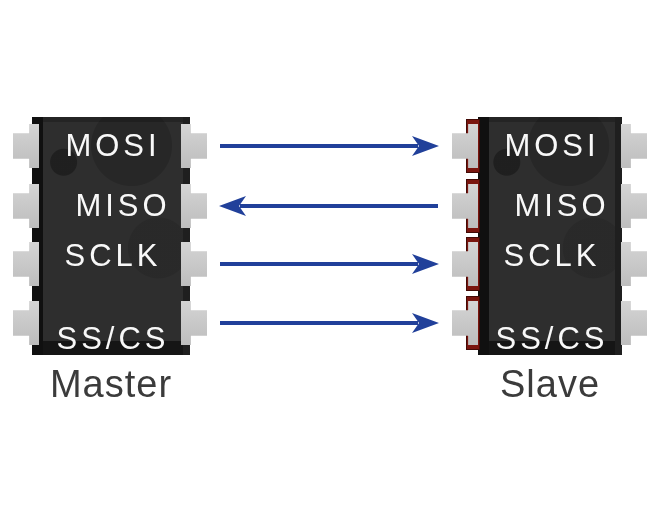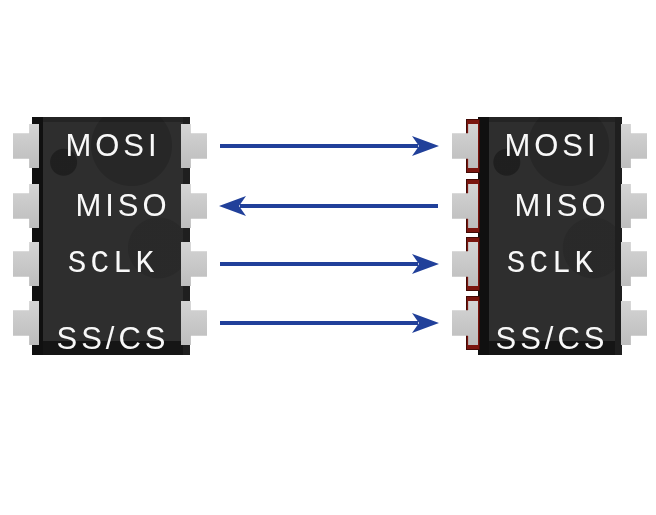--- a/index.html
+++ b/index.html
@@ -42,21 +42,21 @@
     height: 36px;
     line-height: 36px;
     text-align: center;
     color: var(--pin-label, #f8f8f8);
     font-size: 31px;
     letter-spacing: 4px;
     white-space: nowrap;
   }
   .row-0 { top: 11px;  }
   .row-1 { top: 71px; padding-left: 20px;  }
-  .row-2 { top: 129px; font-family: Liberation Mono, monospace; }
+  .row-2 { top: 121px; }
   .row-3 { top: 204px; }
 
   
   .pin {
     position: absolute;
     width: 26px;
     height: 44px;
     background: linear-gradient(#d4d4d4, #bdbdbd);
     filter: drop-shadow(0 1px 1px rgba(0,0,0,0.45));
     z-index: 3;
@@ -154,14 +154,16 @@
   </svg>
   <svg class="arrow" style="top:253px;" viewBox="0 0 228 22">
     <line x1="5" y1="11" x2="203" y2="11"></line>
     <polygon points="224,11 197,1 204,11 197,21"></polygon>
   </svg>
   <svg class="arrow" style="top:312px;" viewBox="0 0 228 22">
     <line x1="5" y1="11" x2="203" y2="11"></line>
     <polygon points="224,11 197,1 204,11 197,21"></polygon>
   </svg>
 
+  <div class="caption master">Master</div>
+  <div class="caption slave">Slave</div>
 
 </div>
 
 </body></html>

